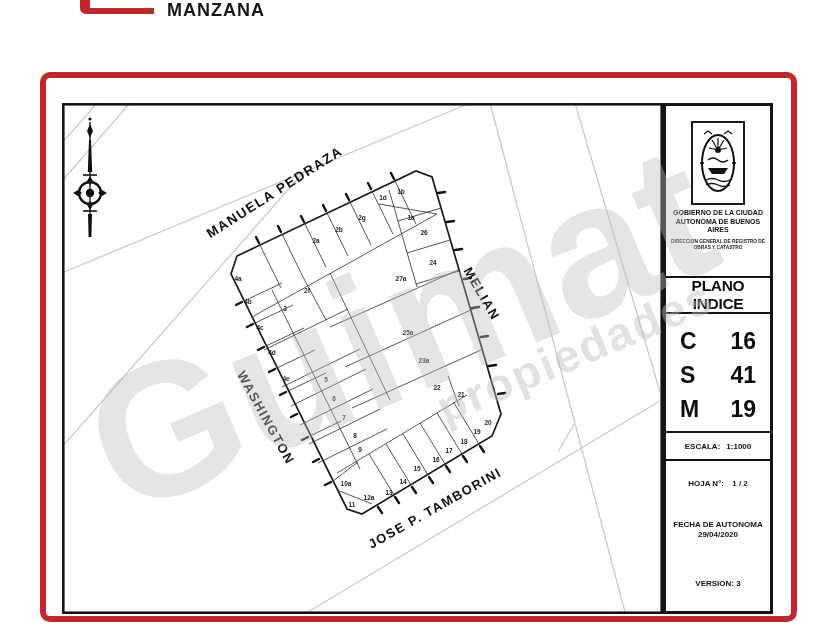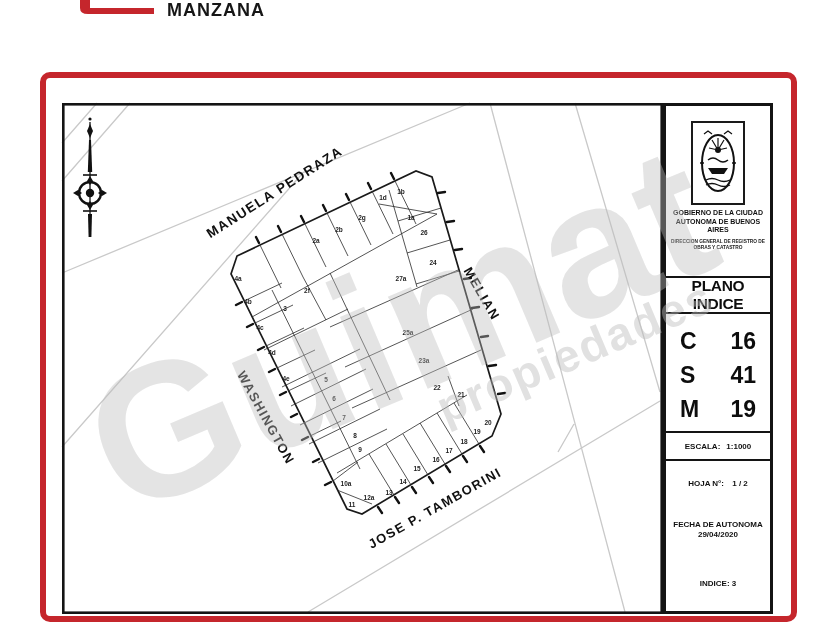--- a/index.html
+++ b/index.html
@@ -164,21 +164,21 @@
     </div>
 
     <div class="sect s-bottom last">
       <div class="hoja">
         <span>HOJA N°:</span><span class="gap6"></span>
         <span>1 / 2</span>
       </div>
       <div class="fecha1">FECHA DE AUTONOMA</div>
       <div class="fecha2">29/04/2020</div>
       <div class="version">
-        <span>INDICE:</span>
+        <span>VERSION:</span>
         <span>3</span>
       </div>
     </div>
   </div>
 
   <div class="watermark">
     <svg width="747" height="540" viewBox="45 77 747 540">
       <text class="wm" x="400" y="395" font-size="190" opacity="0.40" transform="rotate(-23 400 330)">Guimat</text>
       <text class="wm" x="575" y="368" font-size="46" opacity="0.45" letter-spacing="2" transform="rotate(-23 575 352)">propiedades</text>
     </svg>

